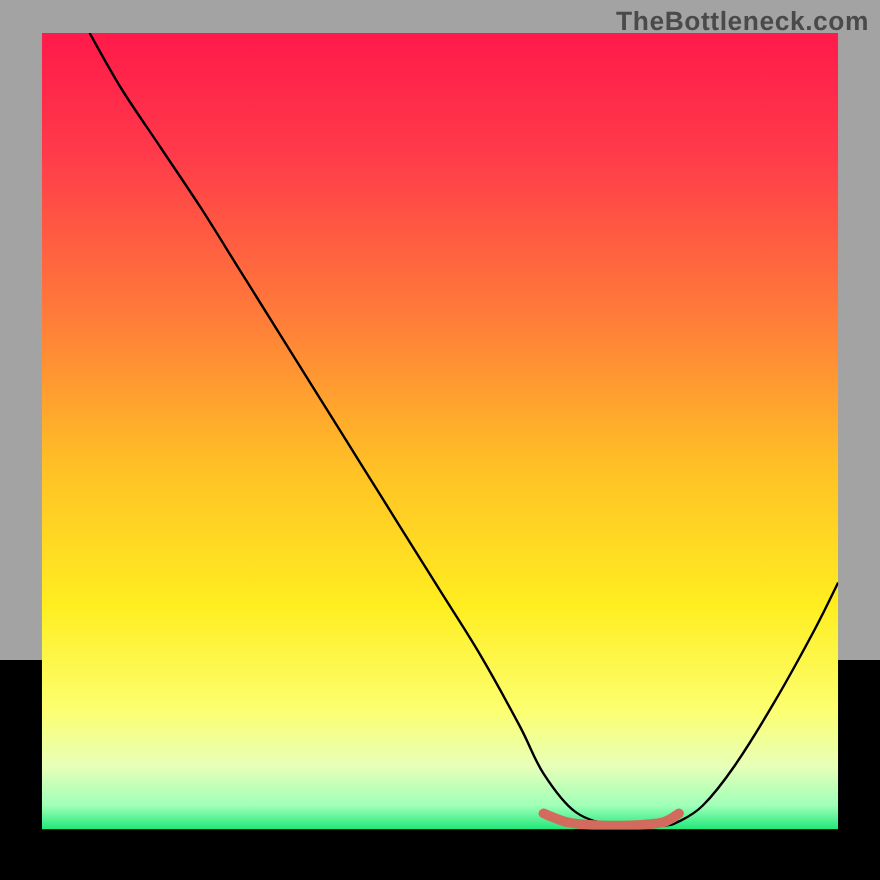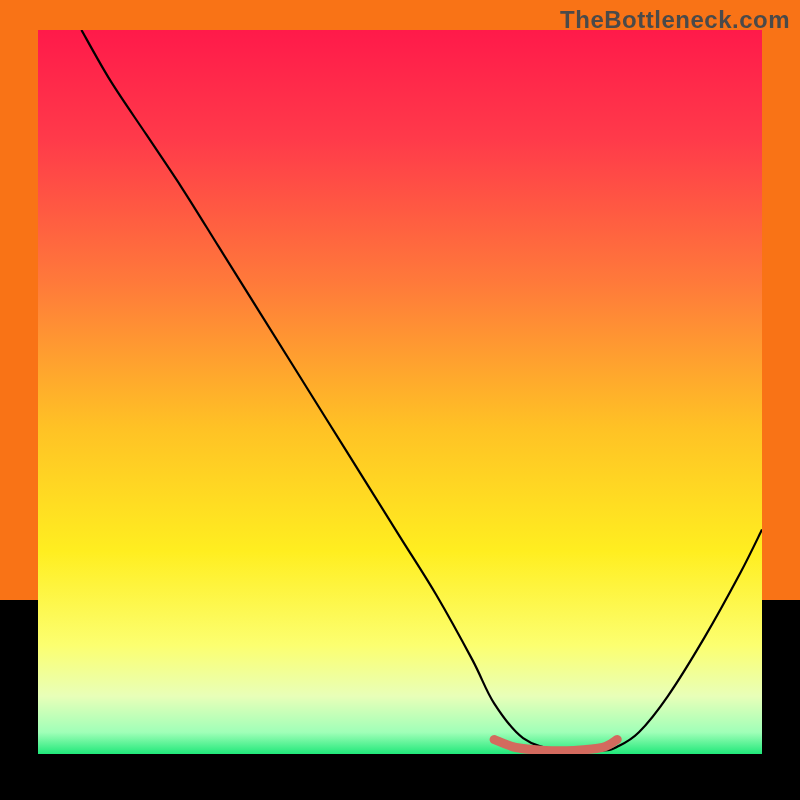--- a/index.html
+++ b/index.html
@@ -1,17 +1,17 @@
 <!DOCTYPE html>
 <html><head>
 <meta charset="utf-8">
 <style>
   * { margin: 0; padding: 0; box-sizing: border-box; }
   html, body { width: 800px; height: 800px; background: #000; font-family: Arial, sans-serif; overflow: hidden; }
-  .container { position: relative; width: 800px; height: 600px; background: #f97316; }
+  .container { position: relative; width: 800px; height: 600px; background: #a3a3a3; }
   .watermark { position: absolute; top: 6px; right: 10px; color: #4a4a4a; font-size: 24px; font-weight: 600; letter-spacing: 0.5px; z-index: 10; }
   .plot-area { position: absolute; left: 38px; top: 30px; width: 724px; height: 724px; }
   .gradient-bg { position: absolute; left: 0; top: 0; width: 100%; height: 100%; }
   .curve-svg { position: absolute; left: 0; top: 0; width: 100%; height: 100%; }
 </style>
 </head>
 <body>
 
 <div class="container">
 

